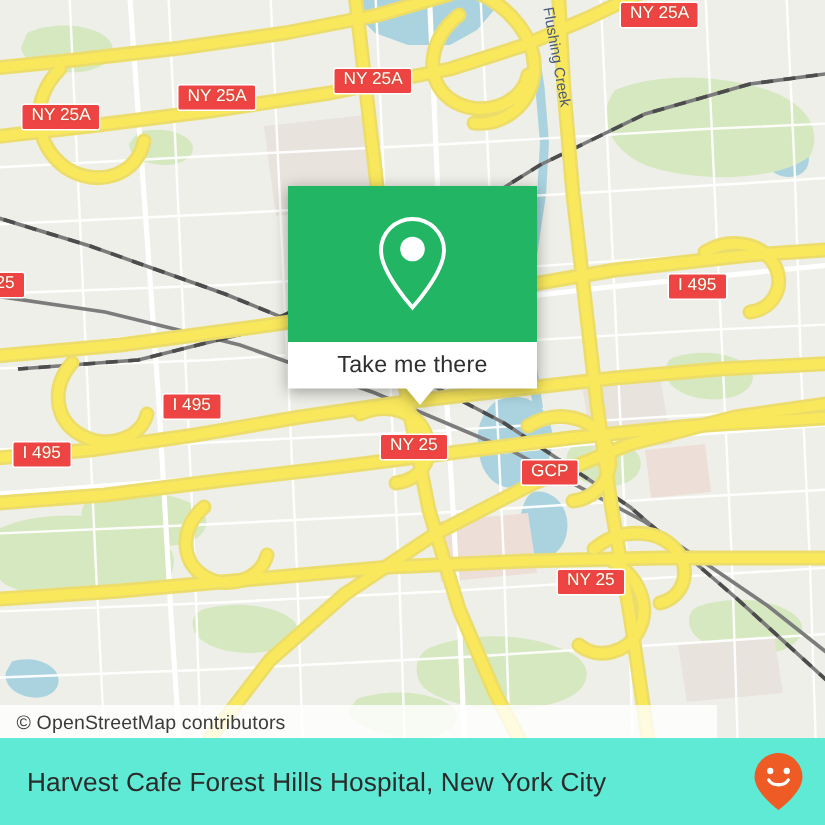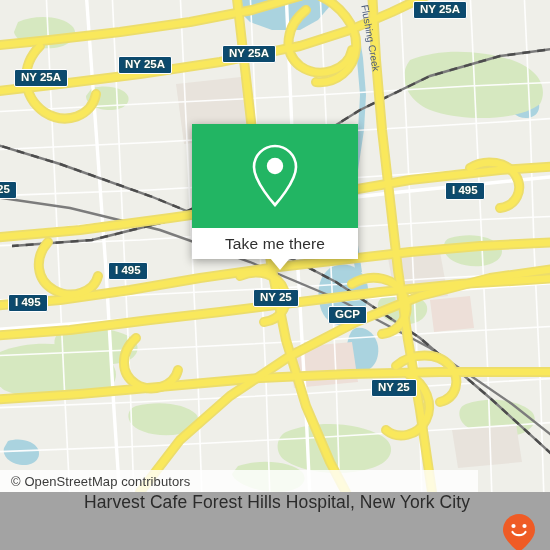--- a/index.html
+++ b/index.html
@@ -40,34 +40,34 @@
   .popup-foot span{font-size:15.5px;color:#2f2f2f;letter-spacing:.15px;}
   .popup-tail{
     position:absolute;left:78px;top:134px;width:0;height:0;
     border-left:10px solid transparent;border-right:10px solid transparent;
     border-top:12px solid #ffffff;
   }
 
   
   .footer{
     position:absolute;left:0;top:492px;width:550px;height:58px;
-    background:#a3a3a3;display:flex;align-items:center;
-    box-sizing:border-box;padding:0 14px 0 18px;flex-direction:column;
+    background:#5eead4;display:flex;align-items:center;
+    box-sizing:border-box;padding:0 14px 0 18px;
   }
   .footer-title{font-size:17.5px;color:#2b2b2b;letter-spacing:.1px;white-space:nowrap;}
   .footer-logo{margin-left:auto;display:flex;align-items:center;gap:1px;}
   .footer-logo .wordmark{
     font-size:34px;font-weight:bold;color:#2b2b2b;letter-spacing:-1.3px;
     line-height:1;margin-left:1px;
   }
 
   
   .shield{
-    position:absolute;background:#0c4a6e;border:1.6px solid #ffffff;
-    border-radius:2px;color:#ffffff;font-weight:bold;font-size:11.5px;
+    position:absolute;background:#ef4444;border:1.6px solid #ffffff;
+    border-radius:2px;color:#ffffff;font-weight:normal;font-size:11.5px;
     padding:1px 6px 2px 6px;white-space:nowrap;line-height:13px;
     text-shadow:0 0 2px rgba(120,110,0,.45);
     box-sizing:border-box;
   }
 
   
   .creek-label{
     position:absolute;font-size:10px;color:#4a5a7a;white-space:nowrap;
     transform-origin:left top;
   }
@@ -229,21 +229,21 @@
 
     <div class="shield" style="left:14px;top:69px;">NY 25A</div>
     <div class="shield" style="left:118px;top:56px;">NY 25A</div>
     <div class="shield" style="left:222px;top:45px;">NY 25A</div>
     <div class="shield" style="left:413px;top:1px;">NY 25A</div>
     <div class="shield" style="left:-10px;top:181px;">25</div>
     <div class="shield" style="left:445px;top:182px;">I 495</div>
     <div class="shield" style="left:108px;top:262px;">I 495</div>
     <div class="shield" style="left:8px;top:294px;">I 495</div>
     <div class="shield" style="left:253px;top:289px;">NY 25</div>
-    <div class="shield" style="left:328px;top:306px;text-align:center;">GCP</div>
+    <div class="shield" style="left:347px;top:306px;text-align:center;">GCP</div>
     <div class="shield" style="left:371px;top:379px;">NY 25</div>
 
     <div class="creek-label" style="left:370px;top:4px;transform:rotate(80deg);">Flushing Creek</div>
 
     <div class="popup">
       <div class="popup-inner">
         <div class="popup-head">
           <svg width="54" height="68" viewBox="0 0 54 68">
             <path d="M27 4 C15.4 4 6 13.4 6 25 C6 40 27 63 27 63 C27 63 48 40 48 25 C48 13.4 38.6 4 27 4 Z" fill="none" stroke="#ffffff" stroke-width="2.6"></path>
             <circle cx="27" cy="24" r="8.2" fill="#ffffff"></circle>

